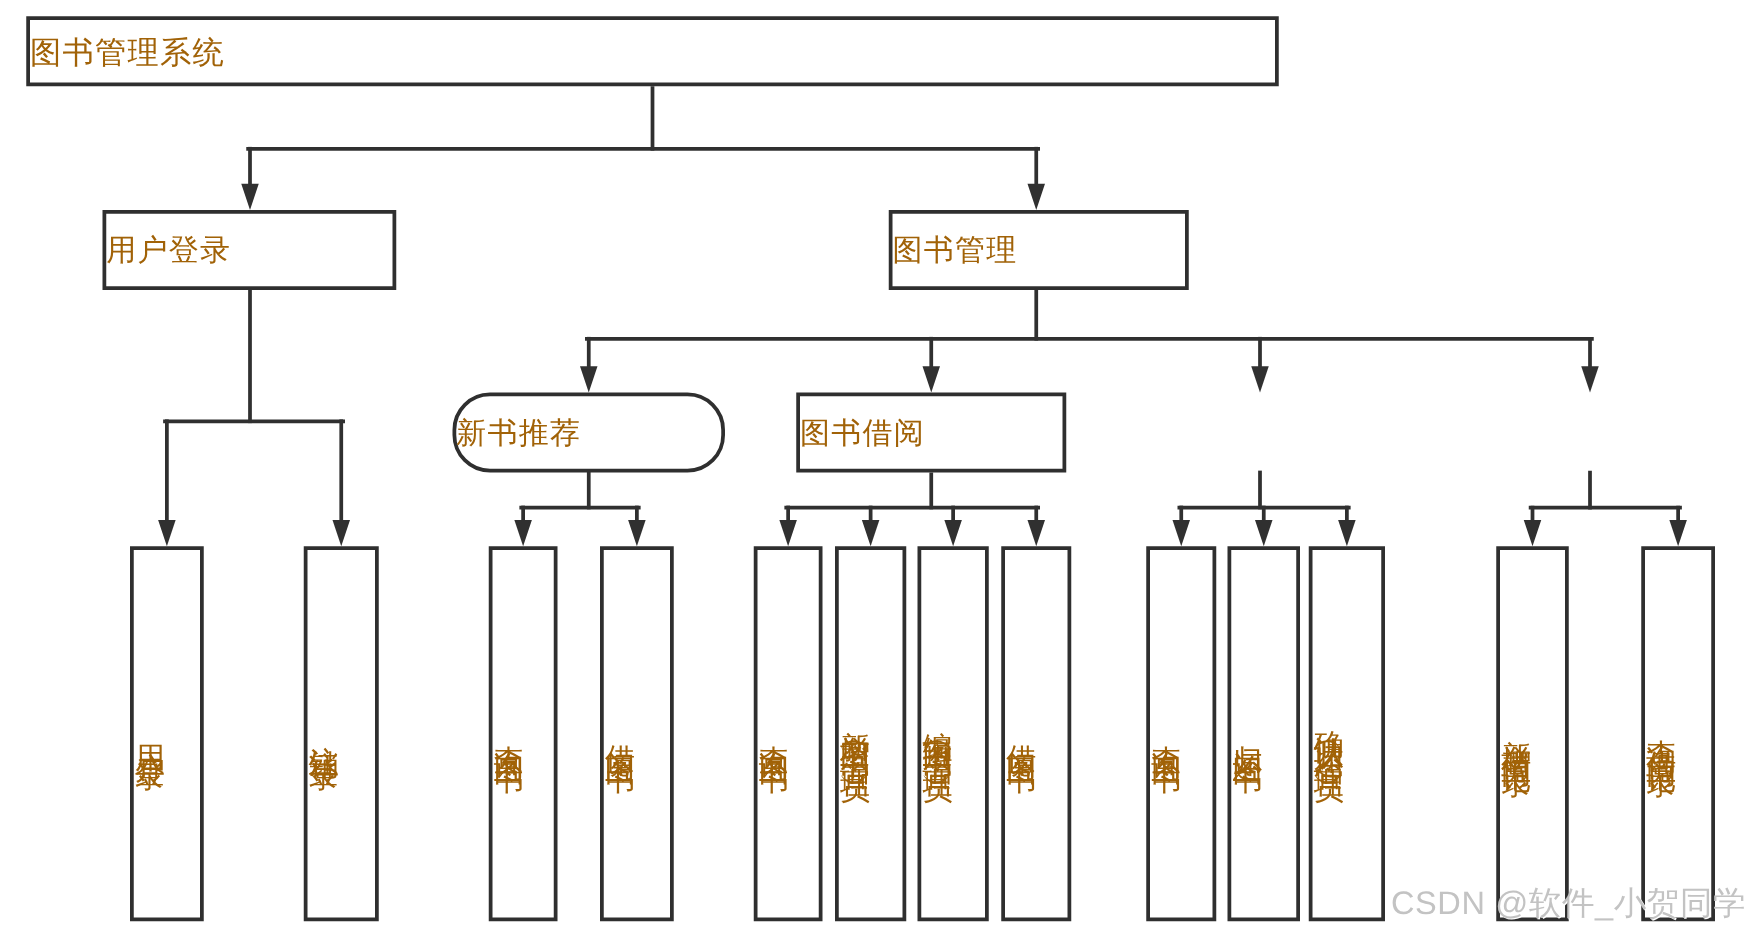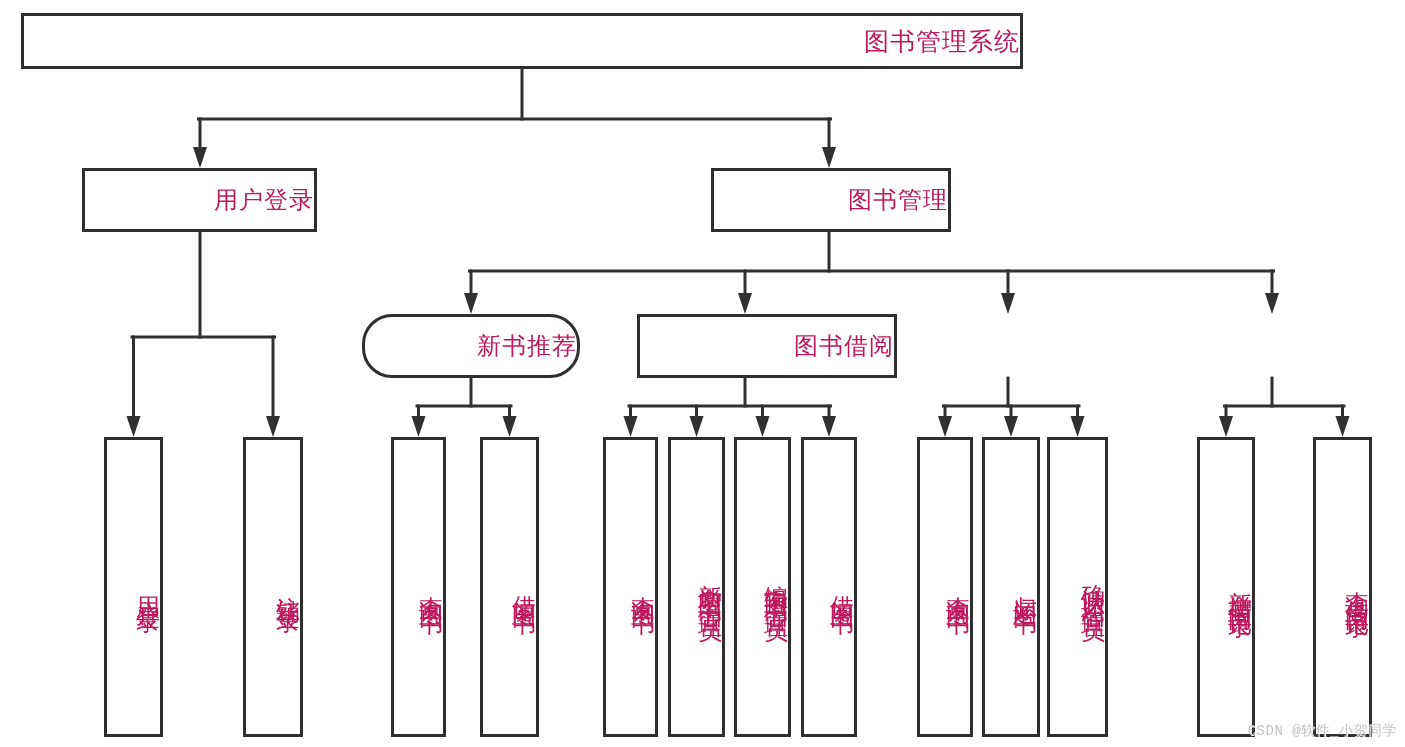--- a/index.html
+++ b/index.html
@@ -19,24 +19,24 @@
     position: absolute;
     left: 0;
     top: 0;
     z-index: 1;
   }
   .node {
     position: absolute;
     box-sizing: border-box;
     background: #ffffff;
     border: 3px solid #2f2f2f;
-    color: #be185d;
+    color: #a16207;
     display: flex;
     align-items: center;
-    justify-content: flex-end;
+    justify-content: flex-start;
     z-index: 2;
   }
   .node-h {
     font-size: 24px;
     letter-spacing: 1px;
     white-space: nowrap;
   }
   .node-root {
     font-size: 25px;
   }
@@ -44,26 +44,25 @@
     writing-mode: vertical-rl;
     font-size: 24px;
     letter-spacing: 5px;
     line-height: 1;
   }
   .watermark {
     position: absolute;
     right: 8px;
     bottom: 7px;
     z-index: 5;
-    font-size: 14px;
+    font-size: 26px;
     color: #c3c3c3;
     letter-spacing: 0.5px;
     white-space: nowrap;
     text-shadow: 1px 1px 0 #ffffff;
-    font-family: Liberation Mono, monospace;
   }
 </style>
 </head>
 <body>
 
 <div id="canvas">
 
   <svg id="connectors" width="1405" height="747" viewBox="0 0 1405 747">
     <g stroke="#303030" stroke-width="3" fill="none" stroke-linecap="square">
 
@@ -137,21 +136,21 @@
   <div class="node node-h" style="left:82px; top:168px; width:235px; height:64px;">
     <span>用户登录</span>
   </div>
   <div class="node node-h" style="left:711px; top:168px; width:240px; height:64px;">
     <span>图书管理</span>
   </div>
 
   <div class="node node-h" style="left:362px; top:314px; width:218px; height:64px;border-radius:30px;">
     <span>新书推荐</span>
   </div>
-  <div class="node node-h" style="left:637px; top:314px; width:260px; height:64px;">
+  <div class="node node-h" style="left:637px; top:314px; width:216px; height:64px;">
     <span>图书借阅</span>
   </div>
 
   <div class="node node-v" style="left:104px; top:437px; width:59px; height:300px;">
     <span>用户登录</span>
   </div>
   <div class="node node-v" style="left:243px; top:437px; width:60px; height:300px;">
     <span>注销登录</span>
   </div>
 

